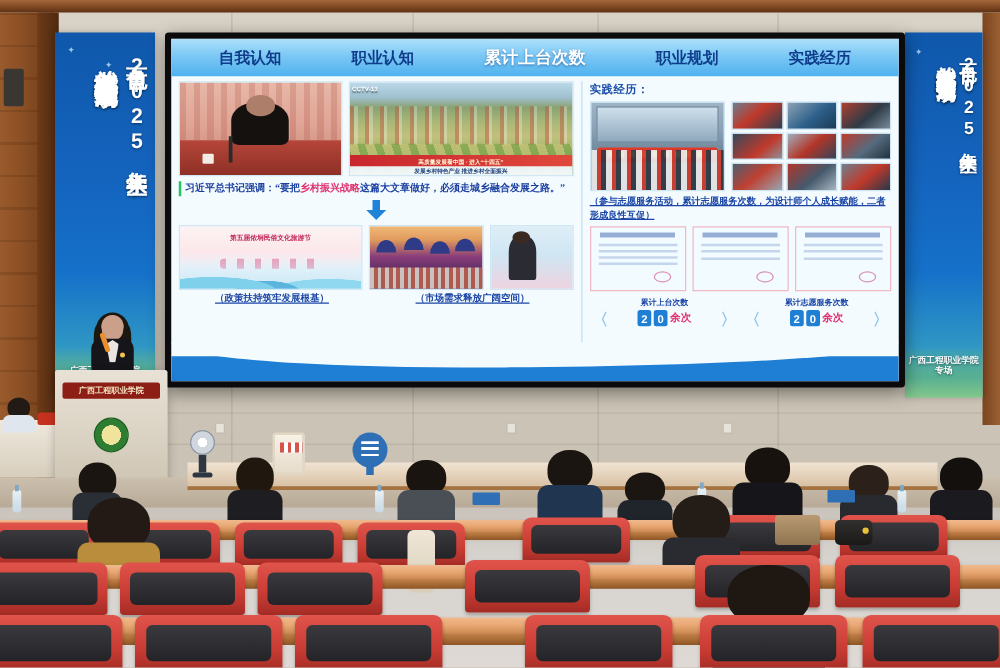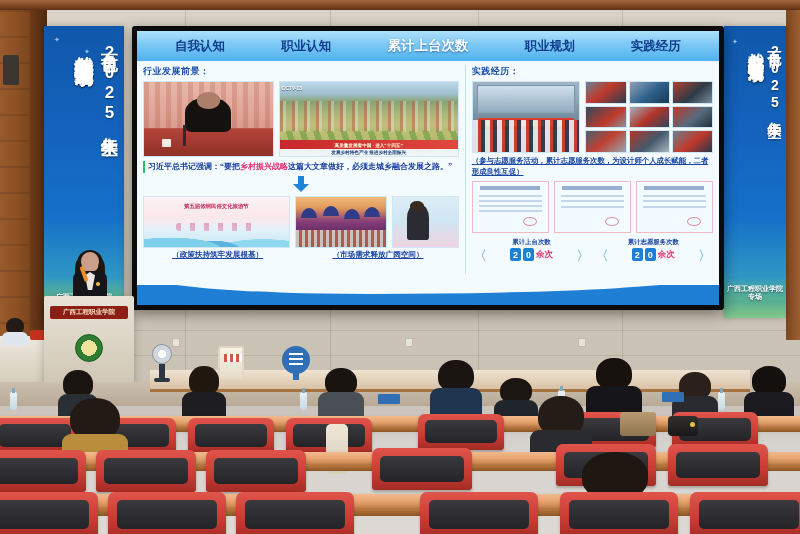--- a/index.html
+++ b/index.html
@@ -540,21 +540,20 @@
         <div class="nav">自我认知</div>
         <div class="nav">职业认知</div>
         <div class="nav active">累计上台次数</div>
         <div class="nav">职业规划</div>
         <div class="nav">实践经历</div>
       </div>
 
       <div class="slide-body">
 
         <div class="col left">
-          <div class="sec-title">行业发展前景：</div>
 
           <div class="imgrow">
             <div class="ph ph-leader">
               <div class="stripes"></div>
               <div class="mic"></div>
               <div class="cup"></div>
             </div>
             <div class="ph ph-village">
               <div class="roofs"></div>
               <div class="fields"></div>

